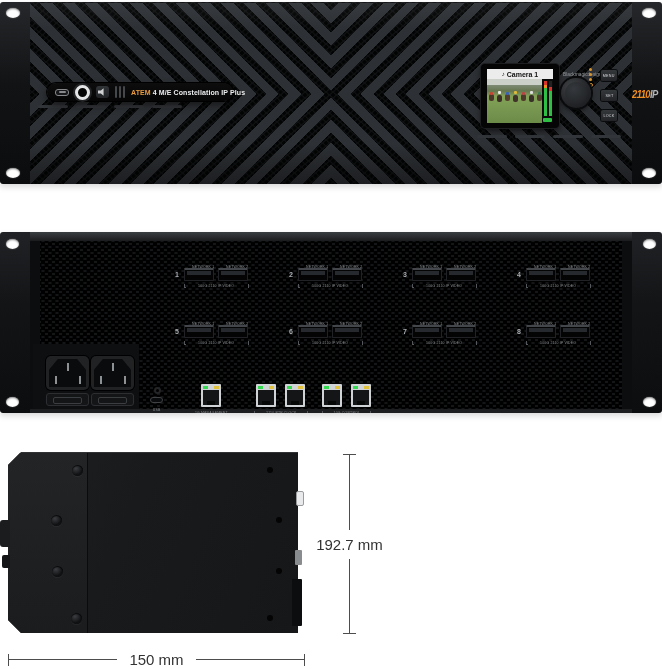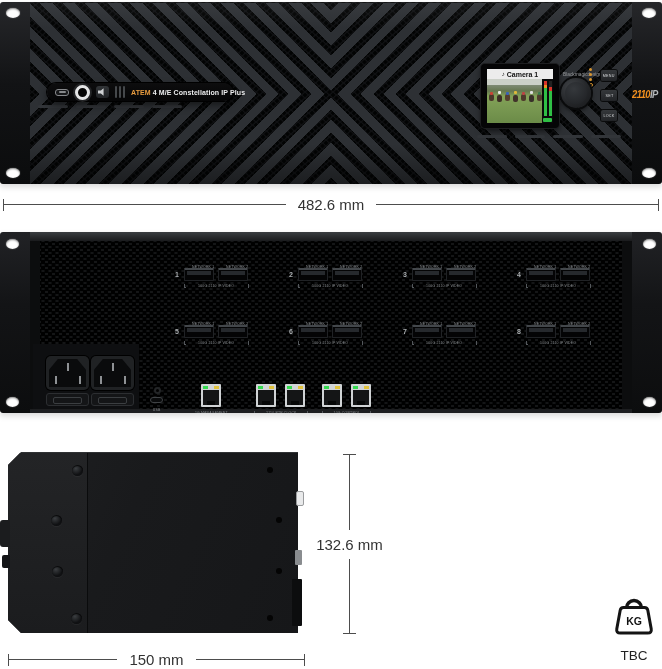--- a/index.html
+++ b/index.html
@@ -243,27 +243,20 @@
       <div class="fbtn" style="top:107px">
           <span>LOCK</span>
         </div>
     </div>
 
     <div class="badge2110">
       <span class="m">2110</span><span class="s">IP</span>
     </div>
   </div>
 
-  <div class="hdim" style="left:3px;top:196px;width:656px">
-    <span class="cap"></span>
-      <span class="ln"></span>
-    <span class="tx">482.6 mm</span>
-    <span class="ln"></span>
-      <span class="cap"></span>
-  </div>
 
   <div class="rear">
     <div class="ear l"></div>
     <div class="ear r"></div>
     <div class="hole" style="left:6px;top:7px;width:13px;height:10px"></div>
     <div class="hole" style="left:6px;top:165px;width:13px;height:10px"></div>
     <div class="hole" style="right:6px;top:7px;width:13px;height:10px"></div>
     <div class="hole" style="right:6px;top:165px;width:13px;height:10px"></div>
 
     <div class="rface">
@@ -529,34 +522,26 @@
     <div class="stub a"></div>
     <div class="stub b"></div>
     <div class="stub c"></div>
     <div class="stub k1"></div>
     <div class="stub k2"></div>
   </div>
 
   <div class="vdim" style="left:343px;top:454px;height:180px;width:13px">
     <span class="cap"></span>
       <span class="ln"></span>
-    <span class="tx">132.6 mm</span>
+    <span class="tx">192.7 mm</span>
     <span class="ln"></span>
       <span class="cap"></span>
   </div>
 
   <div class="hdim" style="left:8px;top:651px;width:297px">
     <span class="cap"></span>
       <span class="ln"></span>
     <span class="tx">150 mm</span>
     <span class="ln"></span>
       <span class="cap"></span>
   </div>
 
-  <div class="weight">
-    <svg width="52" height="46" viewBox="0 0 52 46">
-      <circle cx="26" cy="11" r="7.5" fill="none" stroke="#141414" stroke-width="3.5"></circle>
-      <path d="M15.5 10.5 h21 q2.8 0 3.3 2.8 l3.4 18.5 q0.8 4.2 -3.5 4.2 h-27.4 q-4.3 0 -3.5 -4.2 l3.4 -18.5 q0.5 -2.8 3.3 -2.8 z" fill="#ffffff" stroke="#141414" stroke-width="3" stroke-linejoin="round"></path>
-      <text x="26" y="28" text-anchor="middle" font-size="10.5" font-weight="bold" fill="#111" font-family="Liberation Sans, sans-serif">KG</text>
-    </svg>
-    <div class="tbc">TBC</div>
-  </div>
 </div>
 
 </body></html>

